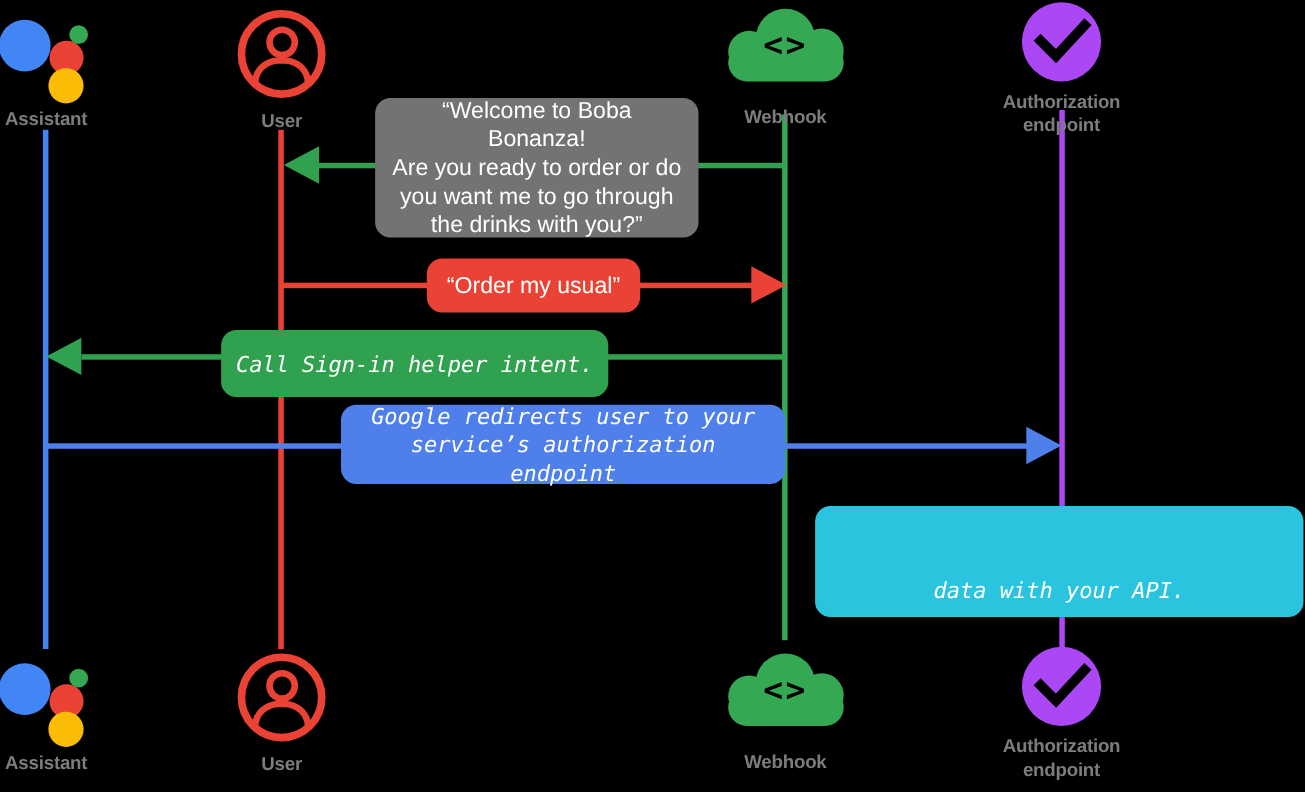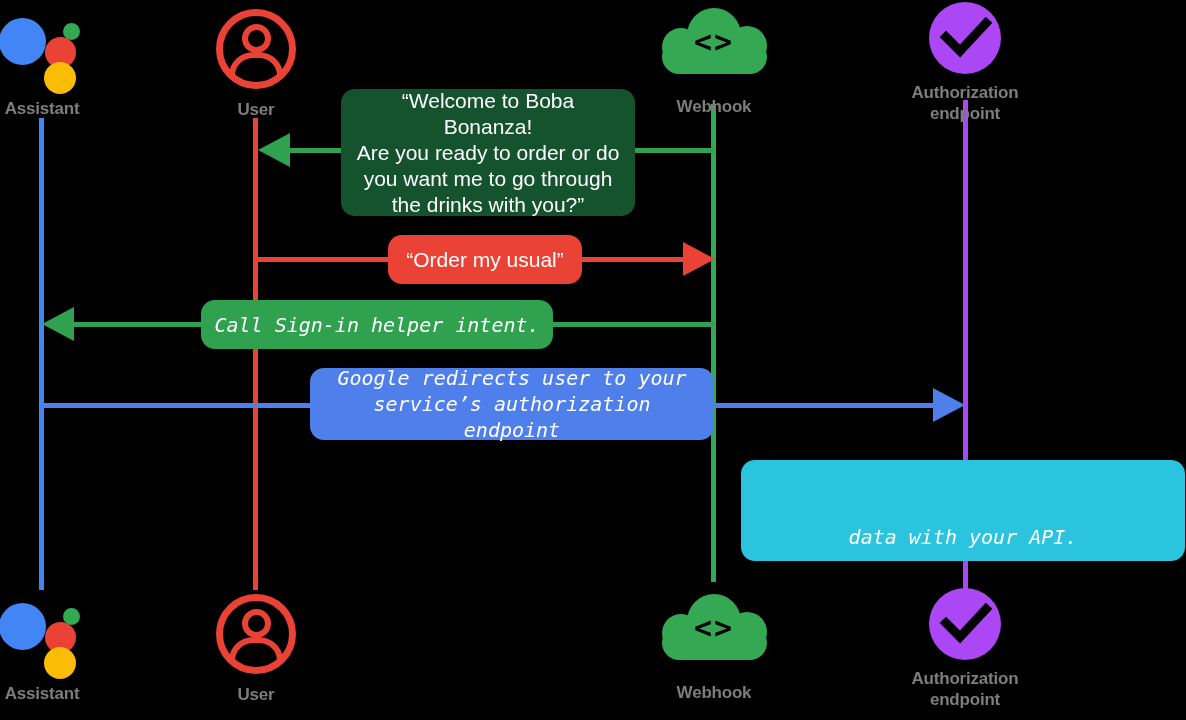--- a/index.html
+++ b/index.html
@@ -148,36 +148,36 @@
 
   <div class="arrow-line" style="left:255px; top:257px; width:430px; background:#EA4335;"></div>
   <div class="arrow-head head-right" style="left:683px; top:242px; border-left:32px solid #EA4335;"></div>
 
   <div class="arrow-line" style="left:74px; top:322px; width:640px; background:#2FA14F;"></div>
   <div class="arrow-head head-left" style="left:42px; top:307px; border-right:32px solid #2FA14F;"></div>
 
   <div class="arrow-line" style="left:41px; top:403px; width:894px; background:#4F7FEA;"></div>
   <div class="arrow-head head-right" style="left:933px; top:388px; border-left:32px solid #4F7FEA;"></div>
 
-  <div class="bubble bubble-sans" style="left:341px; top:89px; width:294px; height:127px; background:#14532d; padding:6px 14px;">
+  <div class="bubble bubble-sans" style="left:341px; top:89px; width:294px; height:127px; background:#737373; padding:6px 14px;">
     <span class="txt">
       <span>“Welcome to Boba Bonanza!</span><br>
       <span>Are you ready to order or do</span><br>
       <span>you want me to go through</span><br>
       <span>the drinks with you?”</span>
     </span>
   </div>
 
   <div class="bubble bubble-sans" style="left:388px; top:235px; width:194px; height:49px; background:#EA4335; padding:4px 10px;">
     <span class="txt">
       <span>“Order my usual”</span>
     </span>
   </div>
 
-  <div class="bubble bubble-mono" style="left:201px; top:300px; width:352px; height:49px; background:#2FA14F; padding:4px 10px;">
+  <div class="bubble bubble-mono" style="left:201px; top:300px; width:352px; height:61px; background:#2FA14F; padding:4px 10px;">
     <span class="txt">
       <span>Call Sign-in helper intent.</span>
     </span>
   </div>
 
   <div class="bubble bubble-mono" style="left:310px; top:368px; width:404px; height:72px; background:#4F7FEA; padding:4px 10px;">
     <span class="txt">
       <span>Google redirects user to your</span><br>
       <span>service’s authorization endpoint</span>
     </span>

